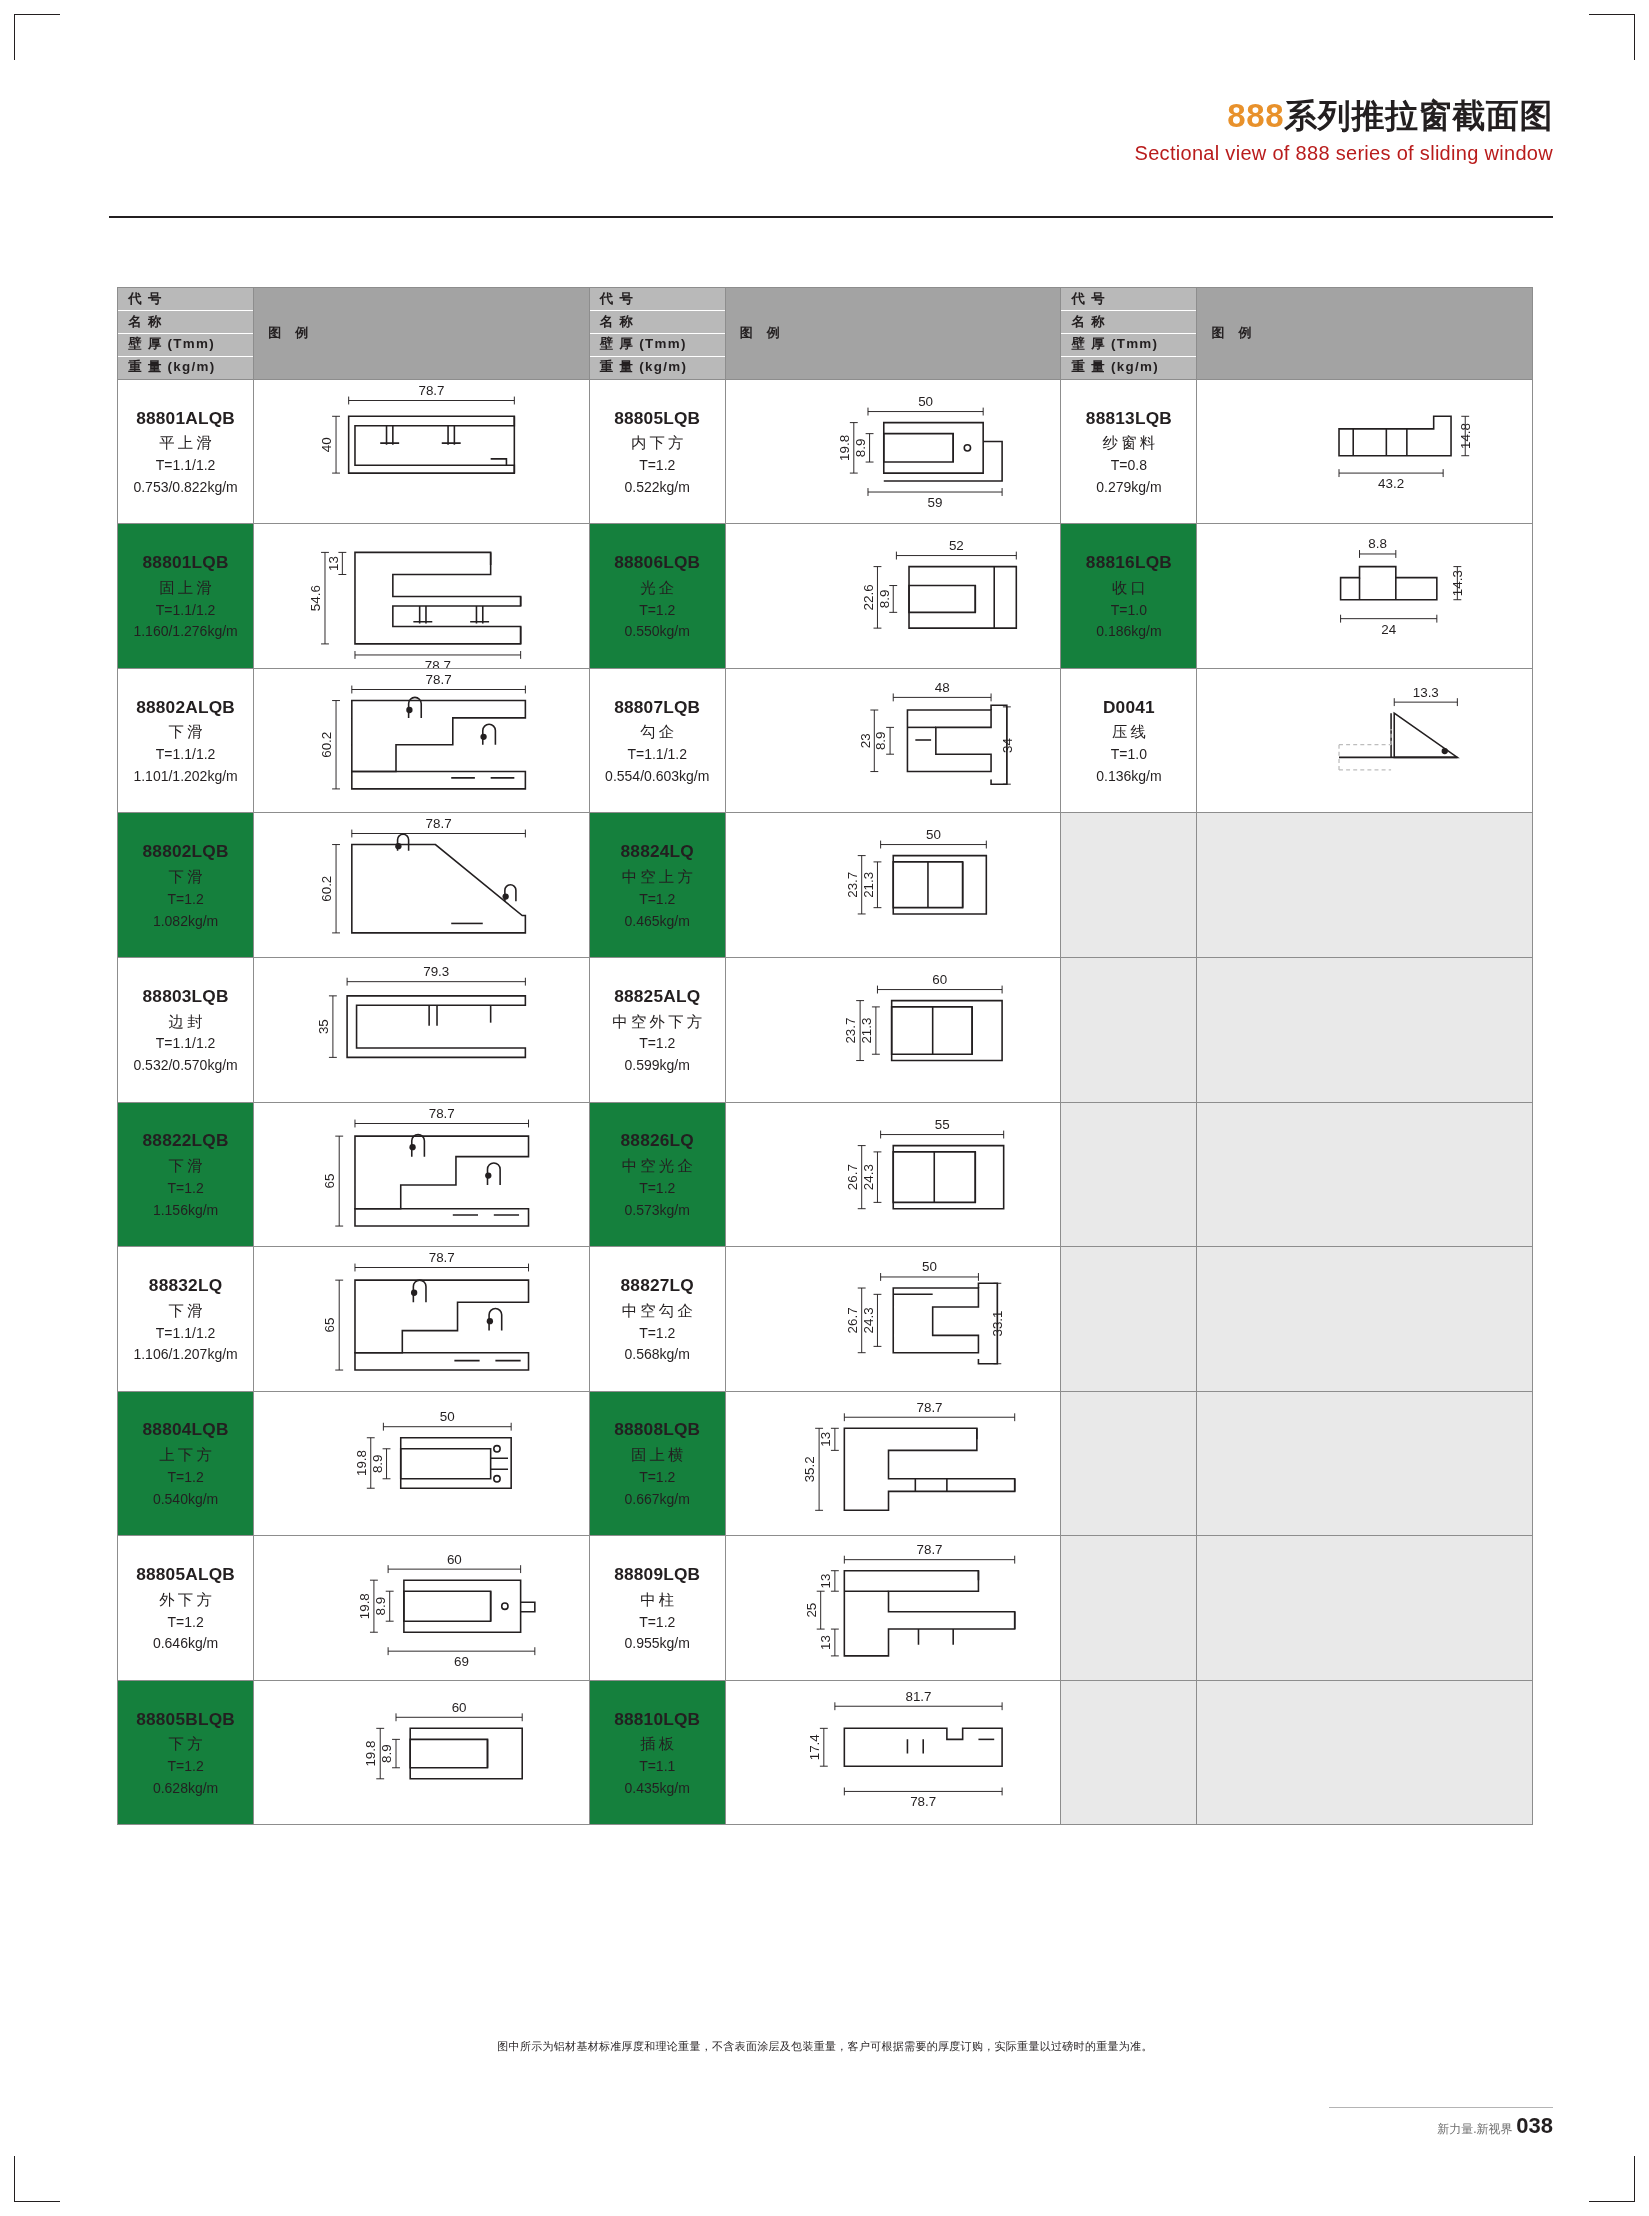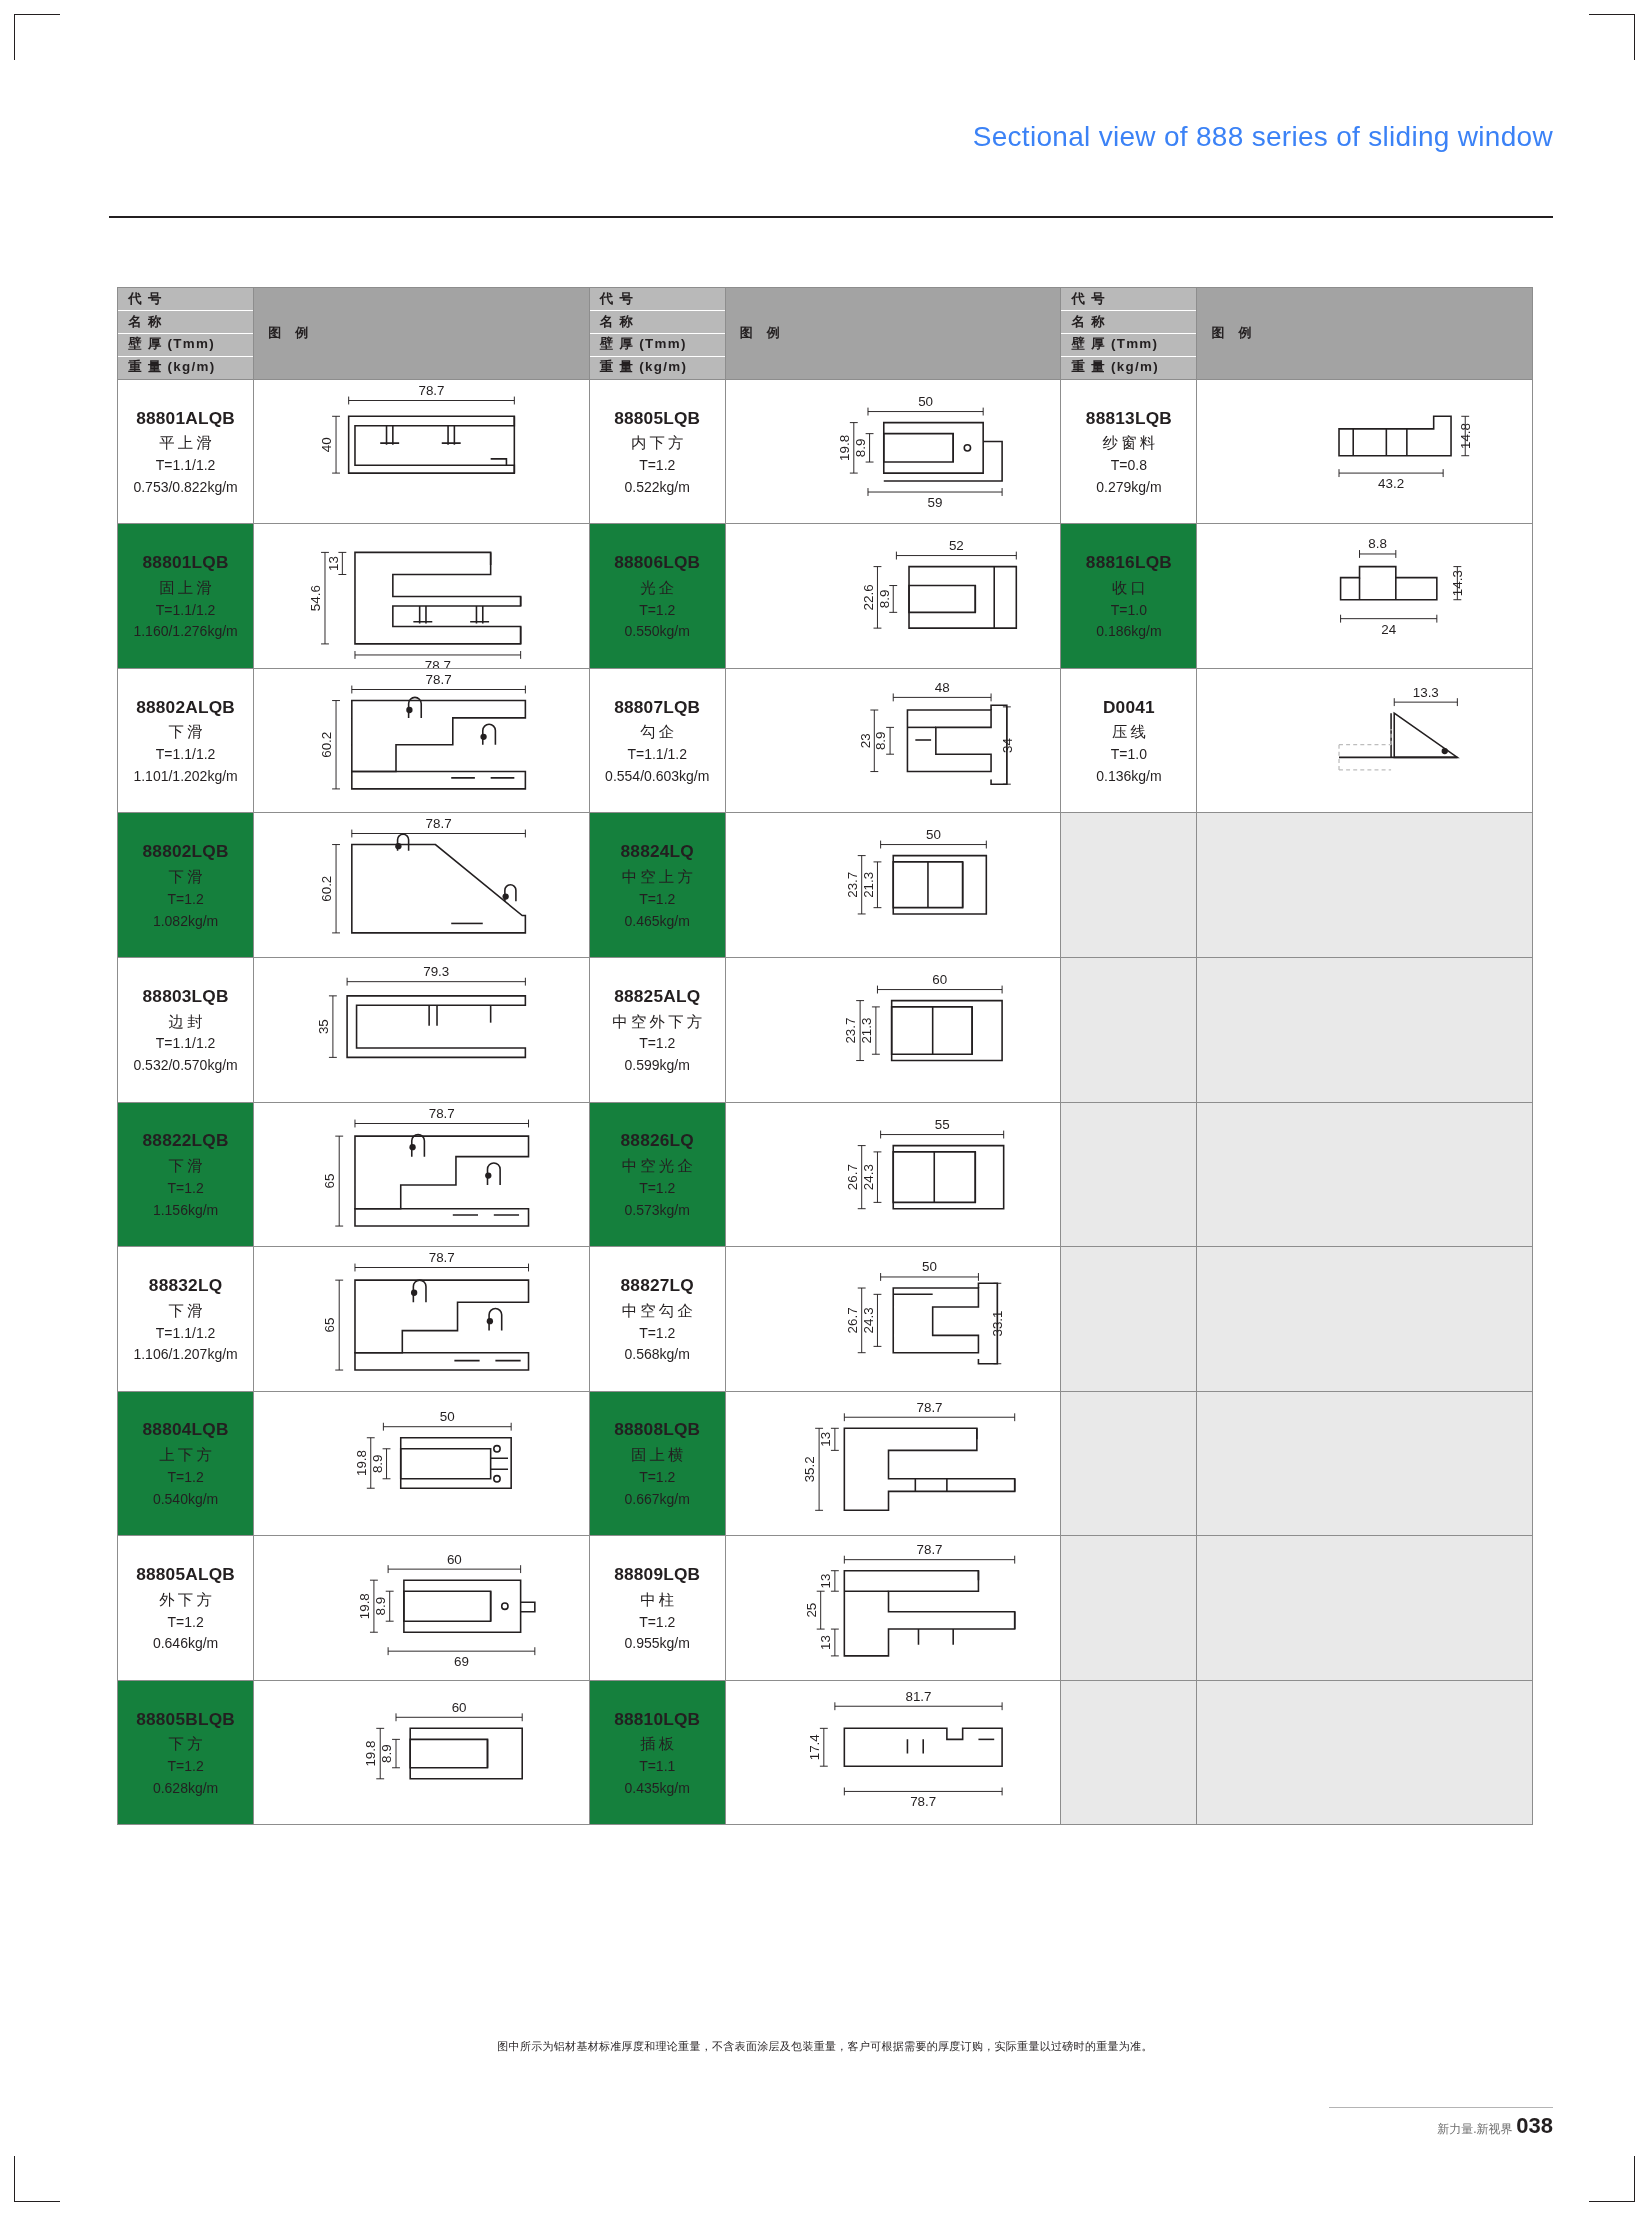--- a/index.html
+++ b/index.html
@@ -39,24 +39,24 @@
   }
   .title-cn {
     font-size: 33px;
     font-weight: bold;
     letter-spacing: 0.6px;
     line-height: 1.2;
     color: #231f20;
   }
   .title-cn .hl { color: #e8912b; }
   .title-en {
-    font-size: 28px;
-    color: #3b82f6;
+    font-size: 20px;
+    color: #b91c1c;
     letter-spacing: 0.3px;
-    margin-top: 25px;
+    margin-top: 6px;
     font-weight: normal;
   }
   .header-rule {
     position: absolute;
     left: 109px;
     right: 96px;
     top: 216px;
     height: 1.9px;
     background: #231f20;
   }
@@ -177,20 +177,21 @@
 <body>
 
 <div class="page">
 
   <div class="crop tl"></div>
   <div class="crop tr"></div>
   <div class="crop bl"></div>
   <div class="crop br"></div>
 
   <div class="header">
+    <div class="title-cn"><span class="hl">888</span><span>系列推拉窗截面图</span></div>
     <div class="title-en">Sectional view of 888 series of sliding window</div>
   </div>
   <div class="header-rule"></div>
 
   <div class="table-wrap">
     <table class="profiles">
       <colgroup>
         <col class="col-code">
           <col class="col-fig">
         <col class="col-code">

